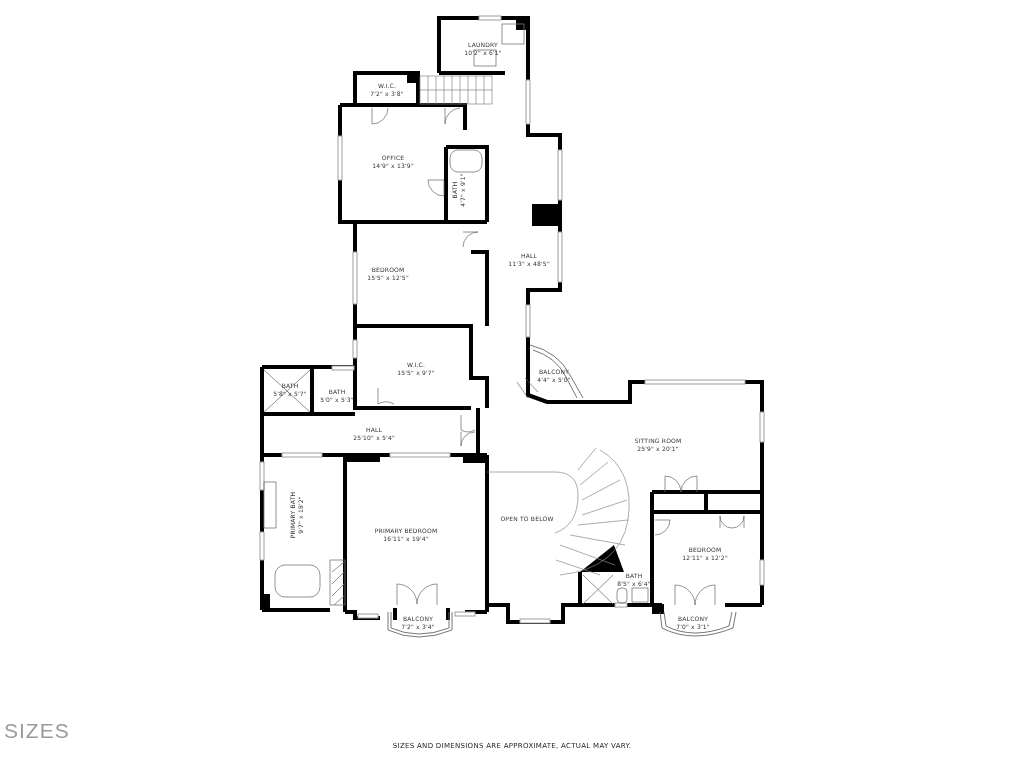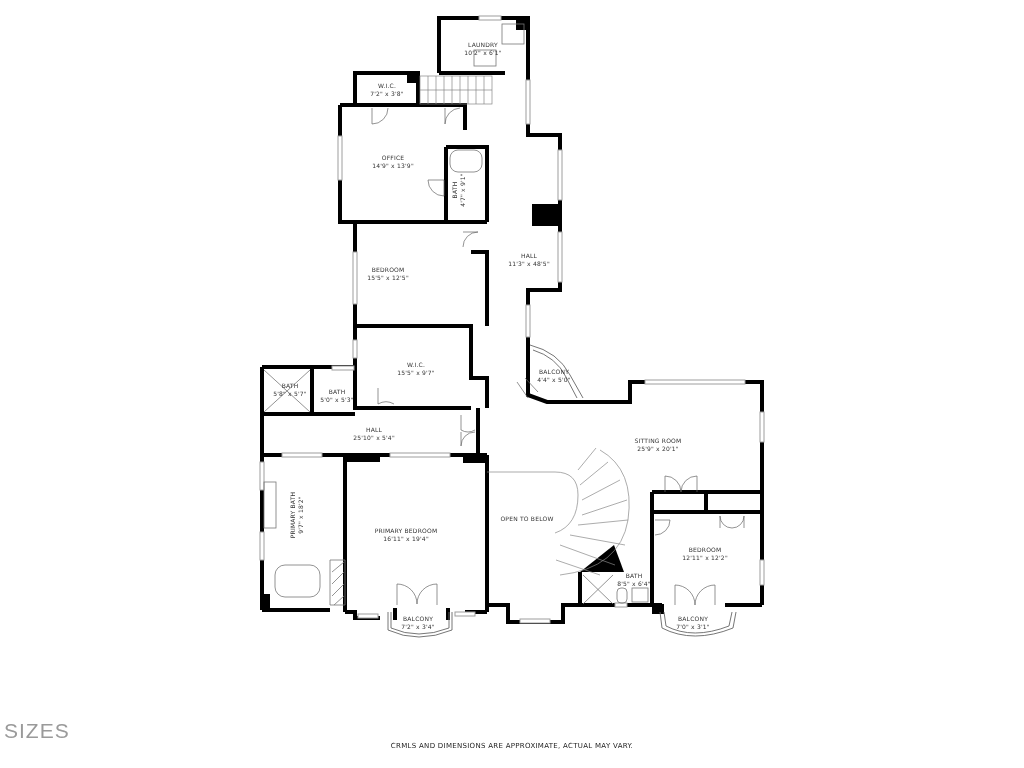--- a/index.html
+++ b/index.html
@@ -215,14 +215,14 @@
 </div>
 <div class="lbl" style="left:418px;top:623px;">
   <span class="nm">BALCONY</span>
   <span class="dm">7'2" x 3'4"</span>
 </div>
 <div class="lbl" style="left:693px;top:623px;">
   <span class="nm">BALCONY</span>
   <span class="dm">7'0" x 3'1"</span>
 </div>
 
-<div id="footer-note">CRMLS AND DIMENSIONS ARE APPROXIMATE, ACTUAL MAY VARY.</div>
+<div id="footer-note">SIZES AND DIMENSIONS ARE APPROXIMATE, ACTUAL MAY VARY.</div>
 <div id="watermark">SIZES</div>
 
 </body></html>

